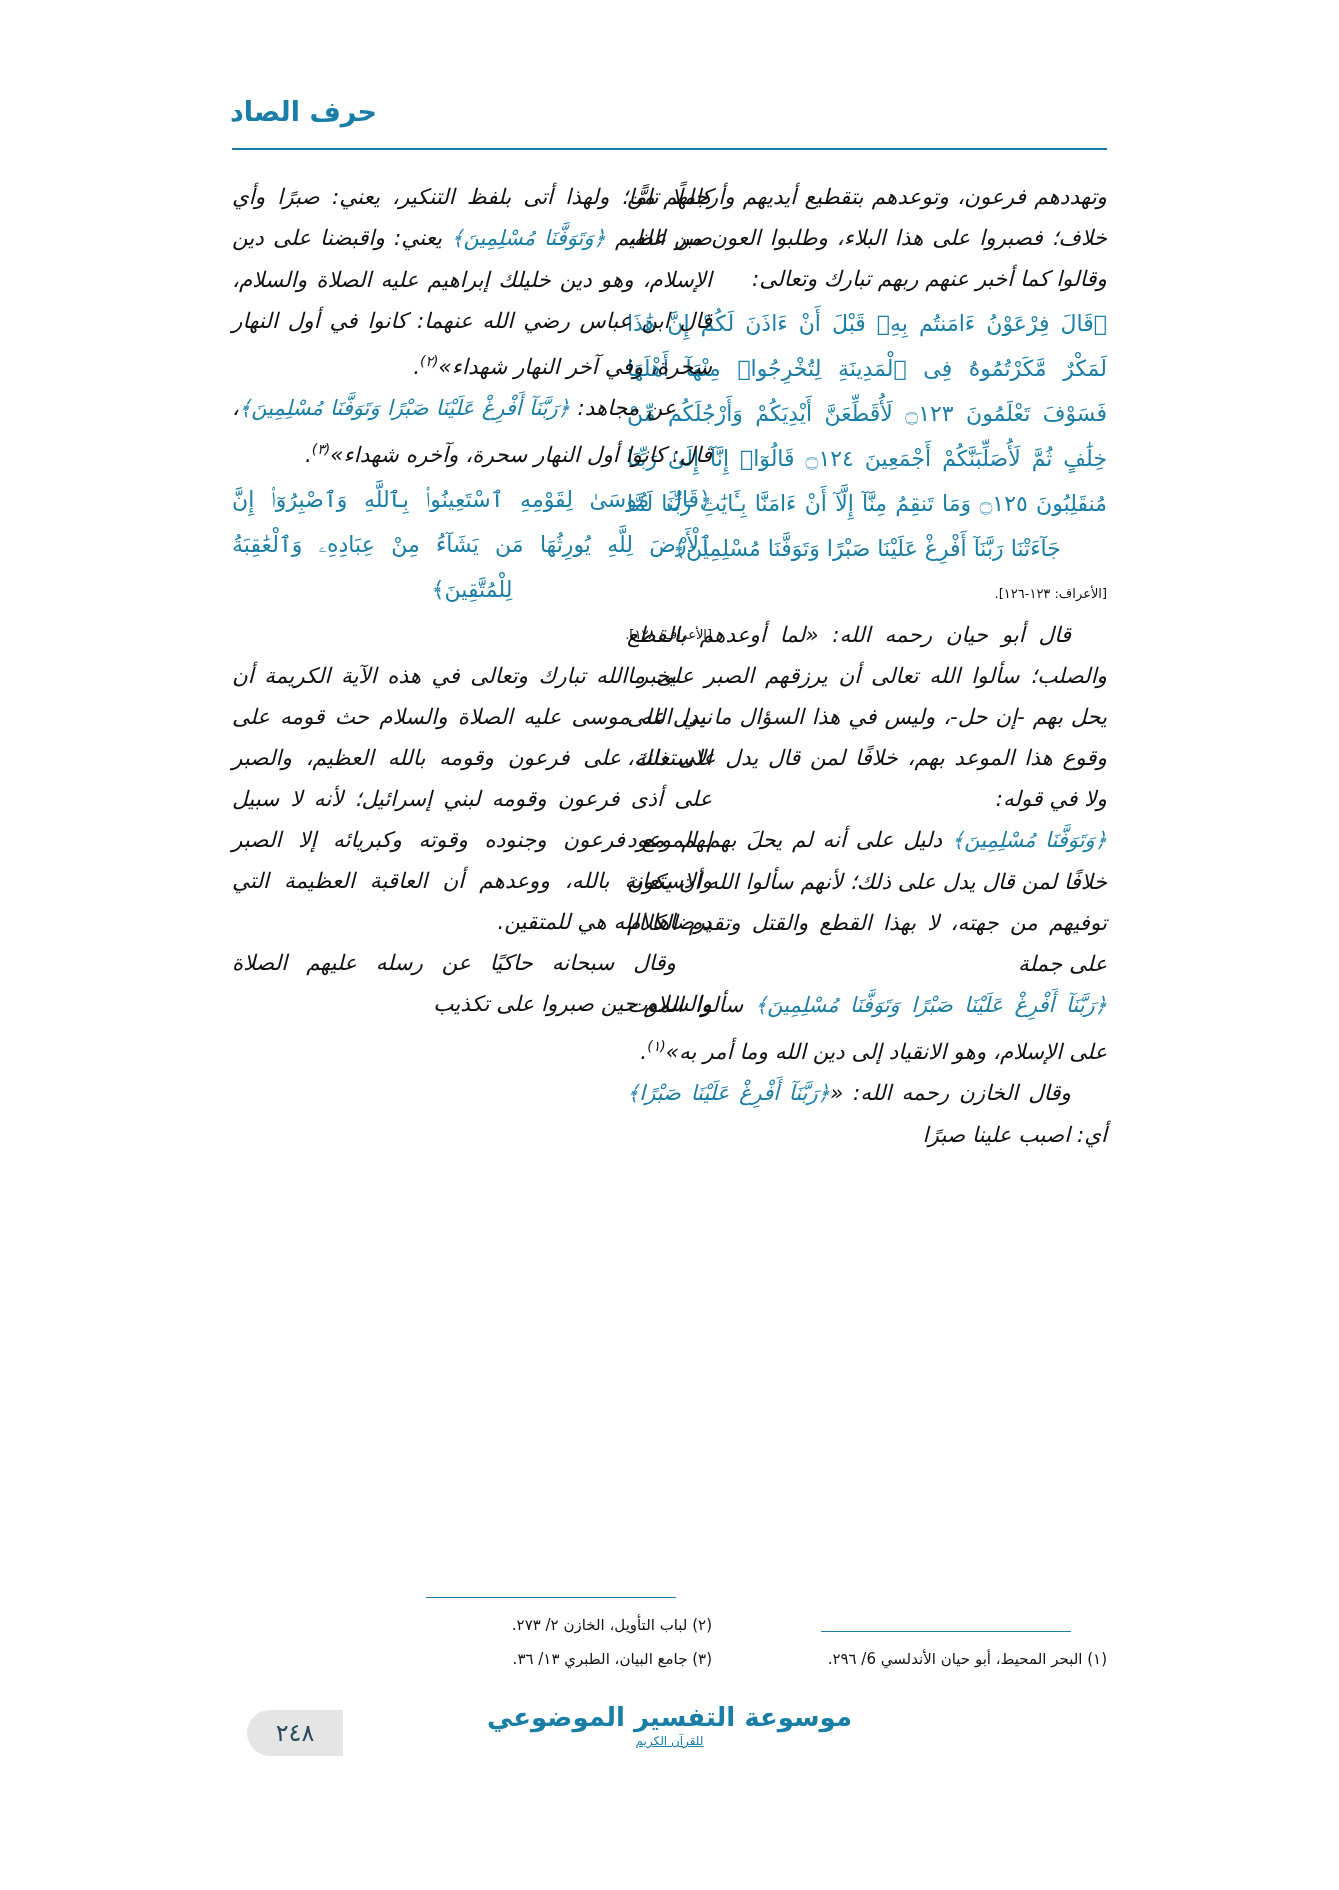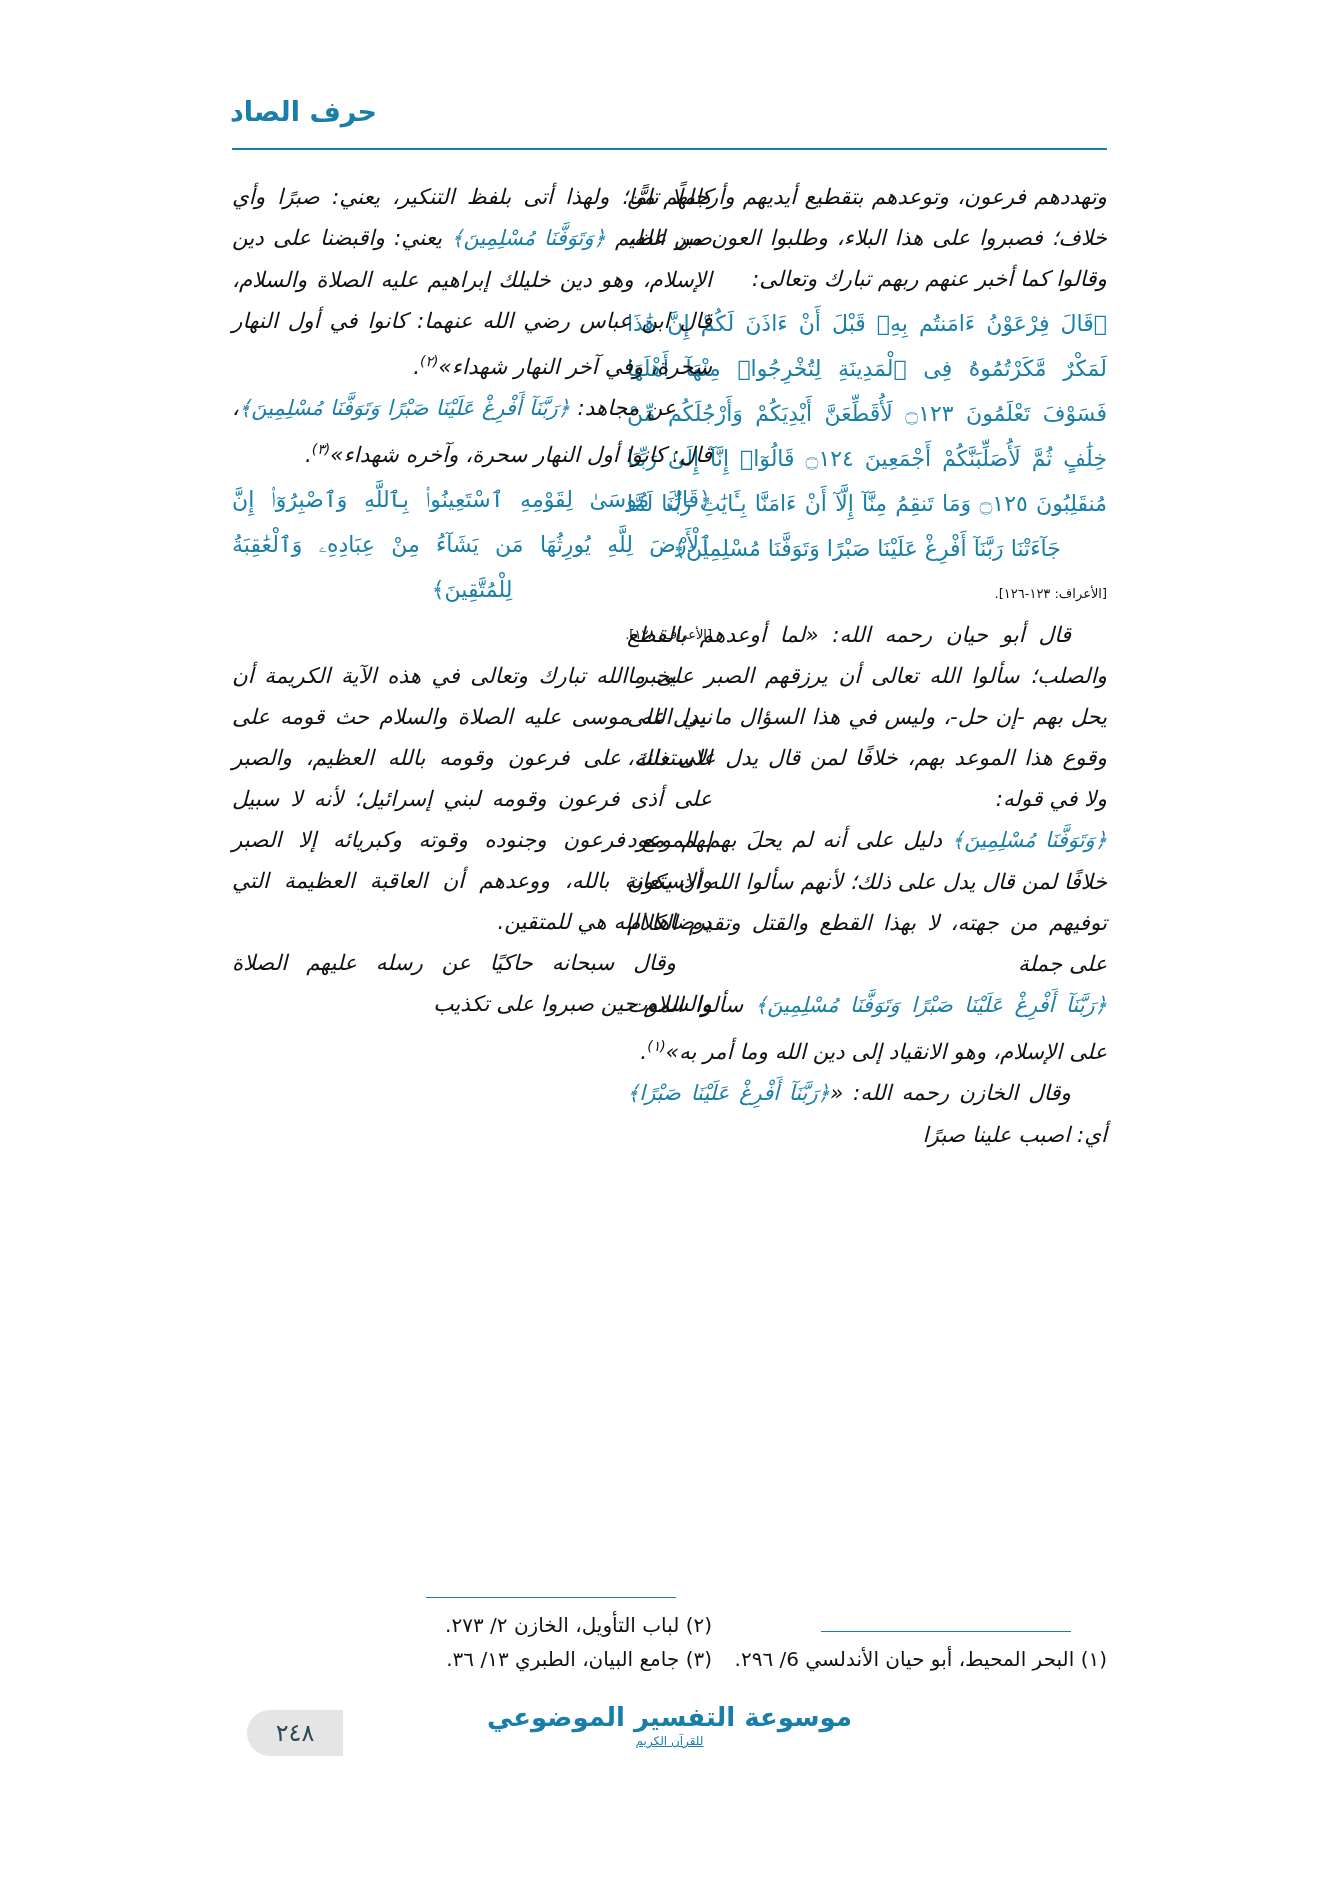--- a/index.html
+++ b/index.html
@@ -113,21 +113,21 @@
   }
   .fn-rule {
     width: 250px;
     border-top: 1.6px solid #1a7fa8;
     margin: 0 36px 10px auto;
   }
   .fn-line {
     direction: rtl;
     text-align: justify;
     text-align-last: right;
-    font-size: 20px;
+    font-size: 15px;
     line-height: 34px;
     color: #111111;
   }
   .fn-num { }
 
   
   .footer {
     position: absolute;
     bottom: 108px;
     right: 0;

